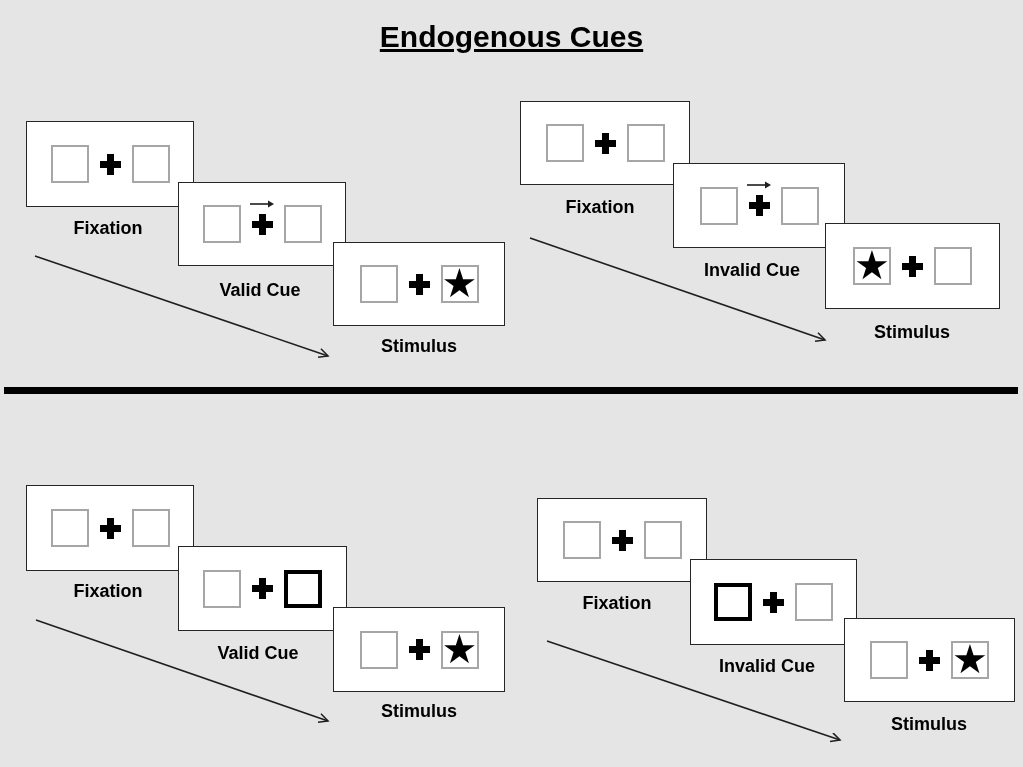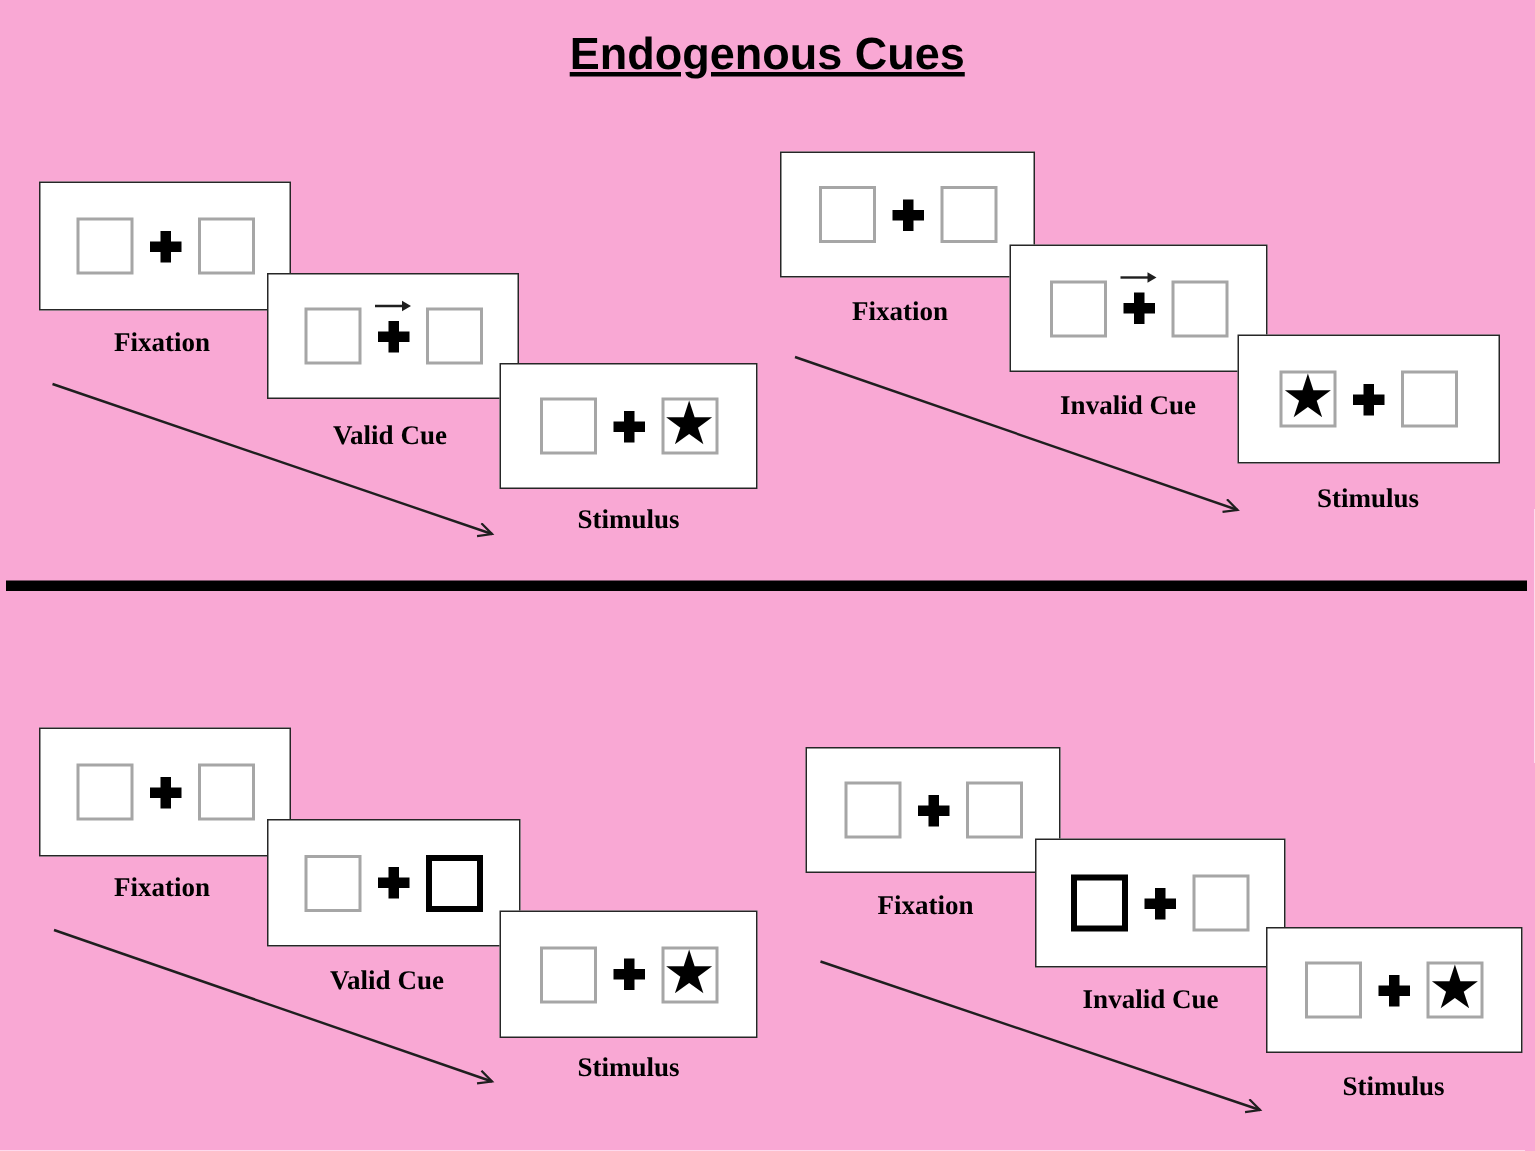--- a/index.html
+++ b/index.html
@@ -5,21 +5,21 @@
   :root{
     --panel-border:#262626;
     --square-border:#a6a6a6;
     --cue-border:#000000;
     --symbol:#000000;
     --divider:#000000;
     --arrow:#1f1f1f;
   }
   html,body{margin:0;padding:0;background:#fff;}
   .stage{
-    position:relative;width:1023px;height:767px;background:#f9a8d4;
+    position:relative;width:1023px;height:767px;background:#e5e5e5;
     font-family:"Liberation Sans",sans-serif;color:#000;overflow:hidden;
   }
   .title{
     position:absolute;left:0;width:100%;text-align:center;
     font-size:30px;font-weight:bold;letter-spacing:0px;
   }
   .title span{text-decoration:underline;}
   .divider{position:absolute;background:var(--divider);}
   .panel{
     position:absolute;background:#fff;border:1px solid var(--panel-border);
@@ -40,21 +40,21 @@
   .cue-arrow{
     position:absolute;left:50%;bottom:calc(100% + 5px);transform:translateX(-50%);
     width:26px;height:10px;
   }
   .star{
     font-size:40px;line-height:30px;color:var(--symbol);
     display:block;transform:translateY(-1px);
   }
   .plabel{
     position:absolute;width:140px;height:24px;text-align:center;
-    font-size:18px;font-weight:bold;line-height:24px;white-space:nowrap;font-family:Liberation Serif, serif;
+    font-size:18px;font-weight:bold;line-height:24px;white-space:nowrap;
   }
   .arrows{position:absolute;left:0;top:0;pointer-events:none;}
 </style>
 </head>
 <body>
 
 <div class="stage">
 
   <div class="title" style="top:20px;"><span>Endogenous Cues</span></div>
 

